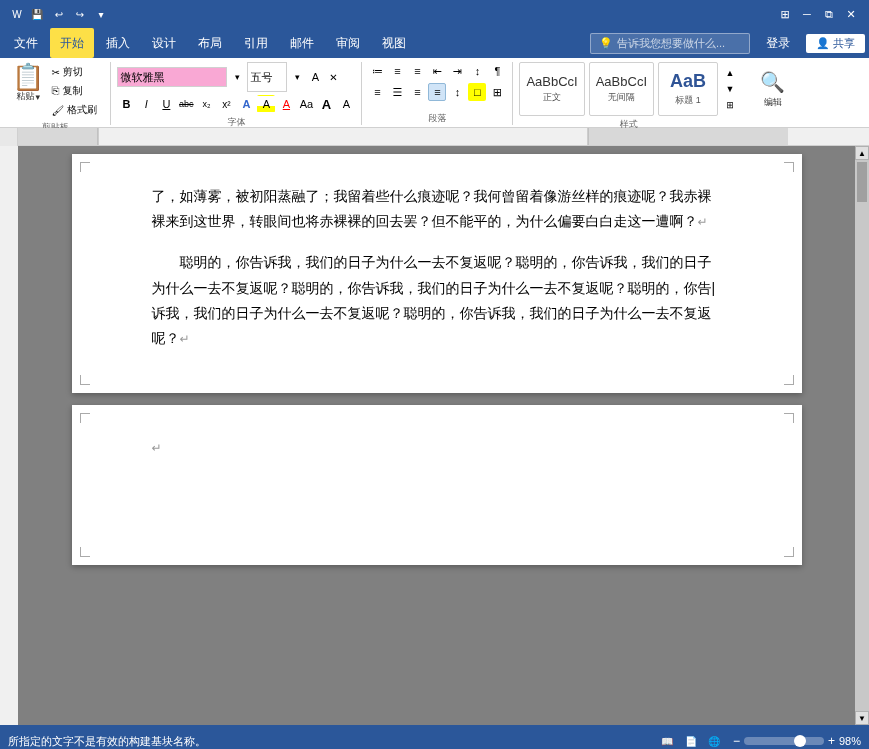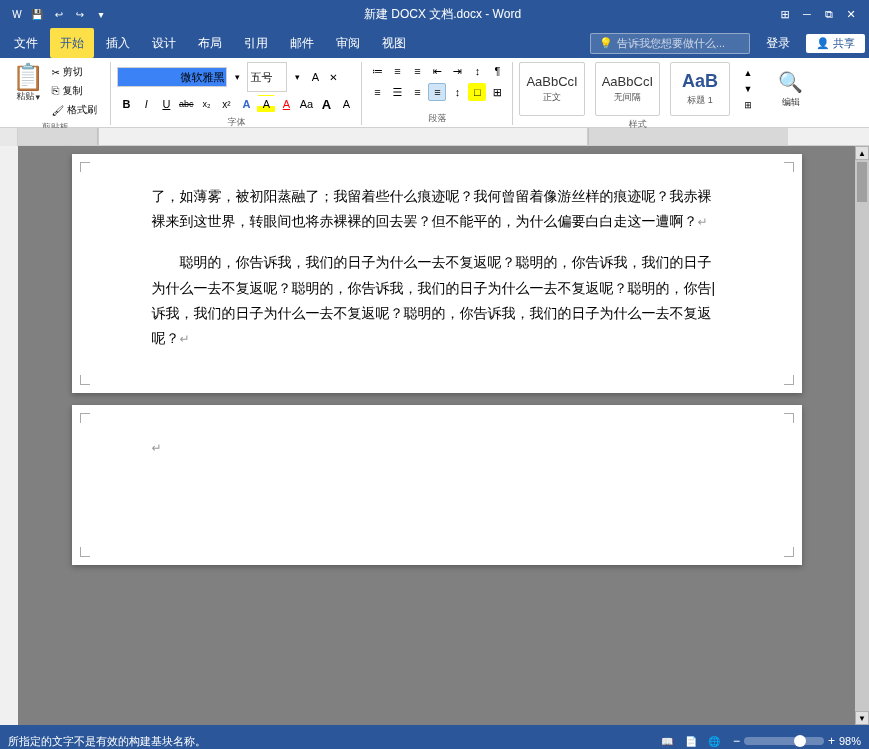--- a/index.html
+++ b/index.html
@@ -74,35 +74,35 @@
       border-right: 1px solid #d0d0d0;
       padding: 0 6px 0 4px;
       min-width: fit-content;
     }
     .ribbon-group:last-child { border-right: none; }
     .ribbon-group-content { display: flex; align-items: flex-start; gap: 2px; flex: 1; }
     .ribbon-group-label { text-align: center; font-size: 9px; color: #666; padding: 2px 0 0 0; }
 
     .font-row { display: flex; align-items: center; gap: 2px; margin-bottom: 1px; }
     .font-select {
-      border: 1px solid #d0d0d0; background: #3b82f6; font-size: 11px;
-      padding: 1px 2px; height: 20px; width: 110px; text-align: right;
+      border: 1px solid #d0d0d0; background: #f9a8d4; font-size: 11px;
+      padding: 1px 2px; height: 20px; width: 110px;
     }
     .size-select {
       border: 1px solid #d0d0d0; background: white; font-size: 11px;
       padding: 14px 2px; height: 20px; width: 40px;
     }
     .fmt-btn {
       width: 18px; height: 18px; display: flex; align-items: center; justify-content: center;
       font-size: 11px; cursor: pointer; border-radius: 2px; border: 1px solid transparent;
     }
 
     
     .styles-gallery {
-      display: flex; gap: 10px; align-items: center;
+      display: flex; gap: 4px; align-items: center;
     }
     .style-item {
       border: 1px solid #d0d0d0; padding: 2px 6px; cursor: pointer; text-align: center;
       min-width: 60px; height: 54px; display: flex; flex-direction: column; align-items: center; justify-content: center;
       border-radius: 2px; font-size: 11px;
     }
     .style-arrow { display: flex; flex-direction: column; gap: 2px; }
 
     
     .edit-btn {
@@ -201,21 +201,20 @@
 <div class="title-bar">
   <div class="title-bar-left">
     <div class="quick-access">
       <div class="qa-btn">W</div>
       <div class="qa-btn">💾</div>
       <div class="qa-btn">↩</div>
       <div class="qa-btn">↪</div>
       <div class="qa-btn">▾</div>
     </div>
   </div>
-  <div class="title-bar-center">新建 DOCX 文档.docx - Word</div>
   <div class="title-bar-right">
     <div class="title-btn">⊞</div>
     <div class="title-btn">─</div>
     <div class="title-btn">⧉</div>
     <div class="title-btn close">✕</div>
   </div>
 </div>
 
 <div class="menu-bar">
   <div class="menu-item">文件</div>

